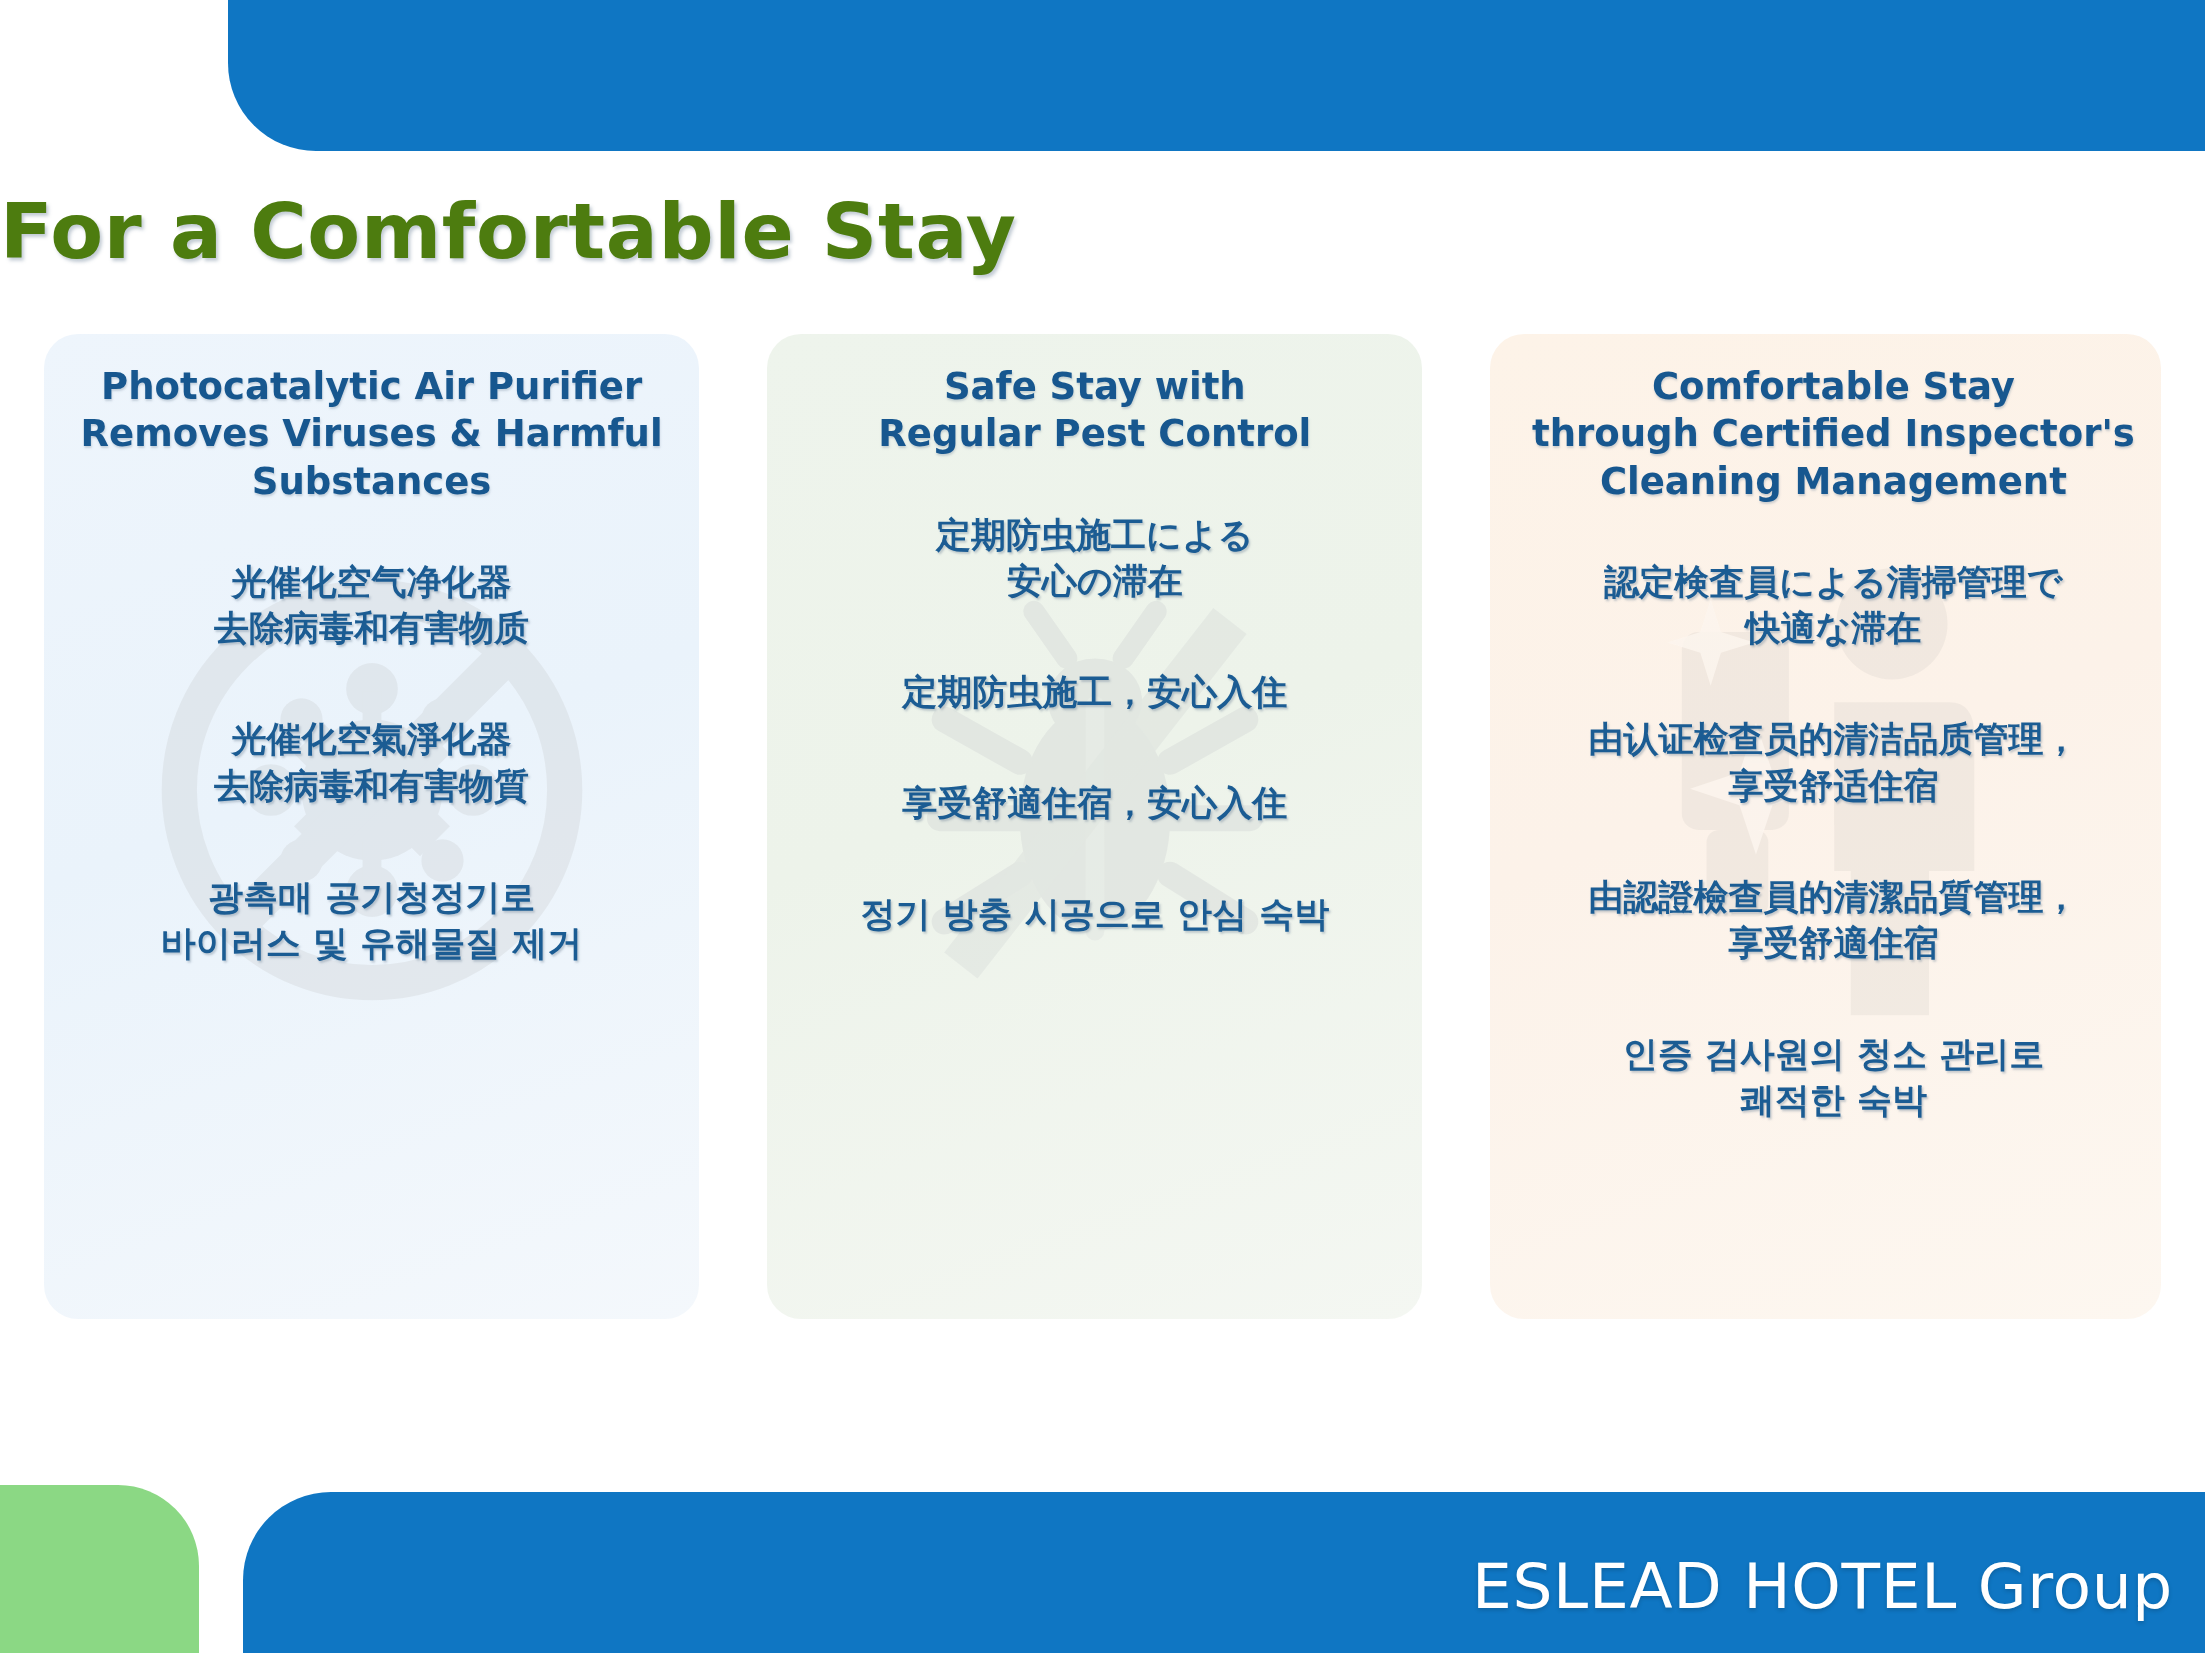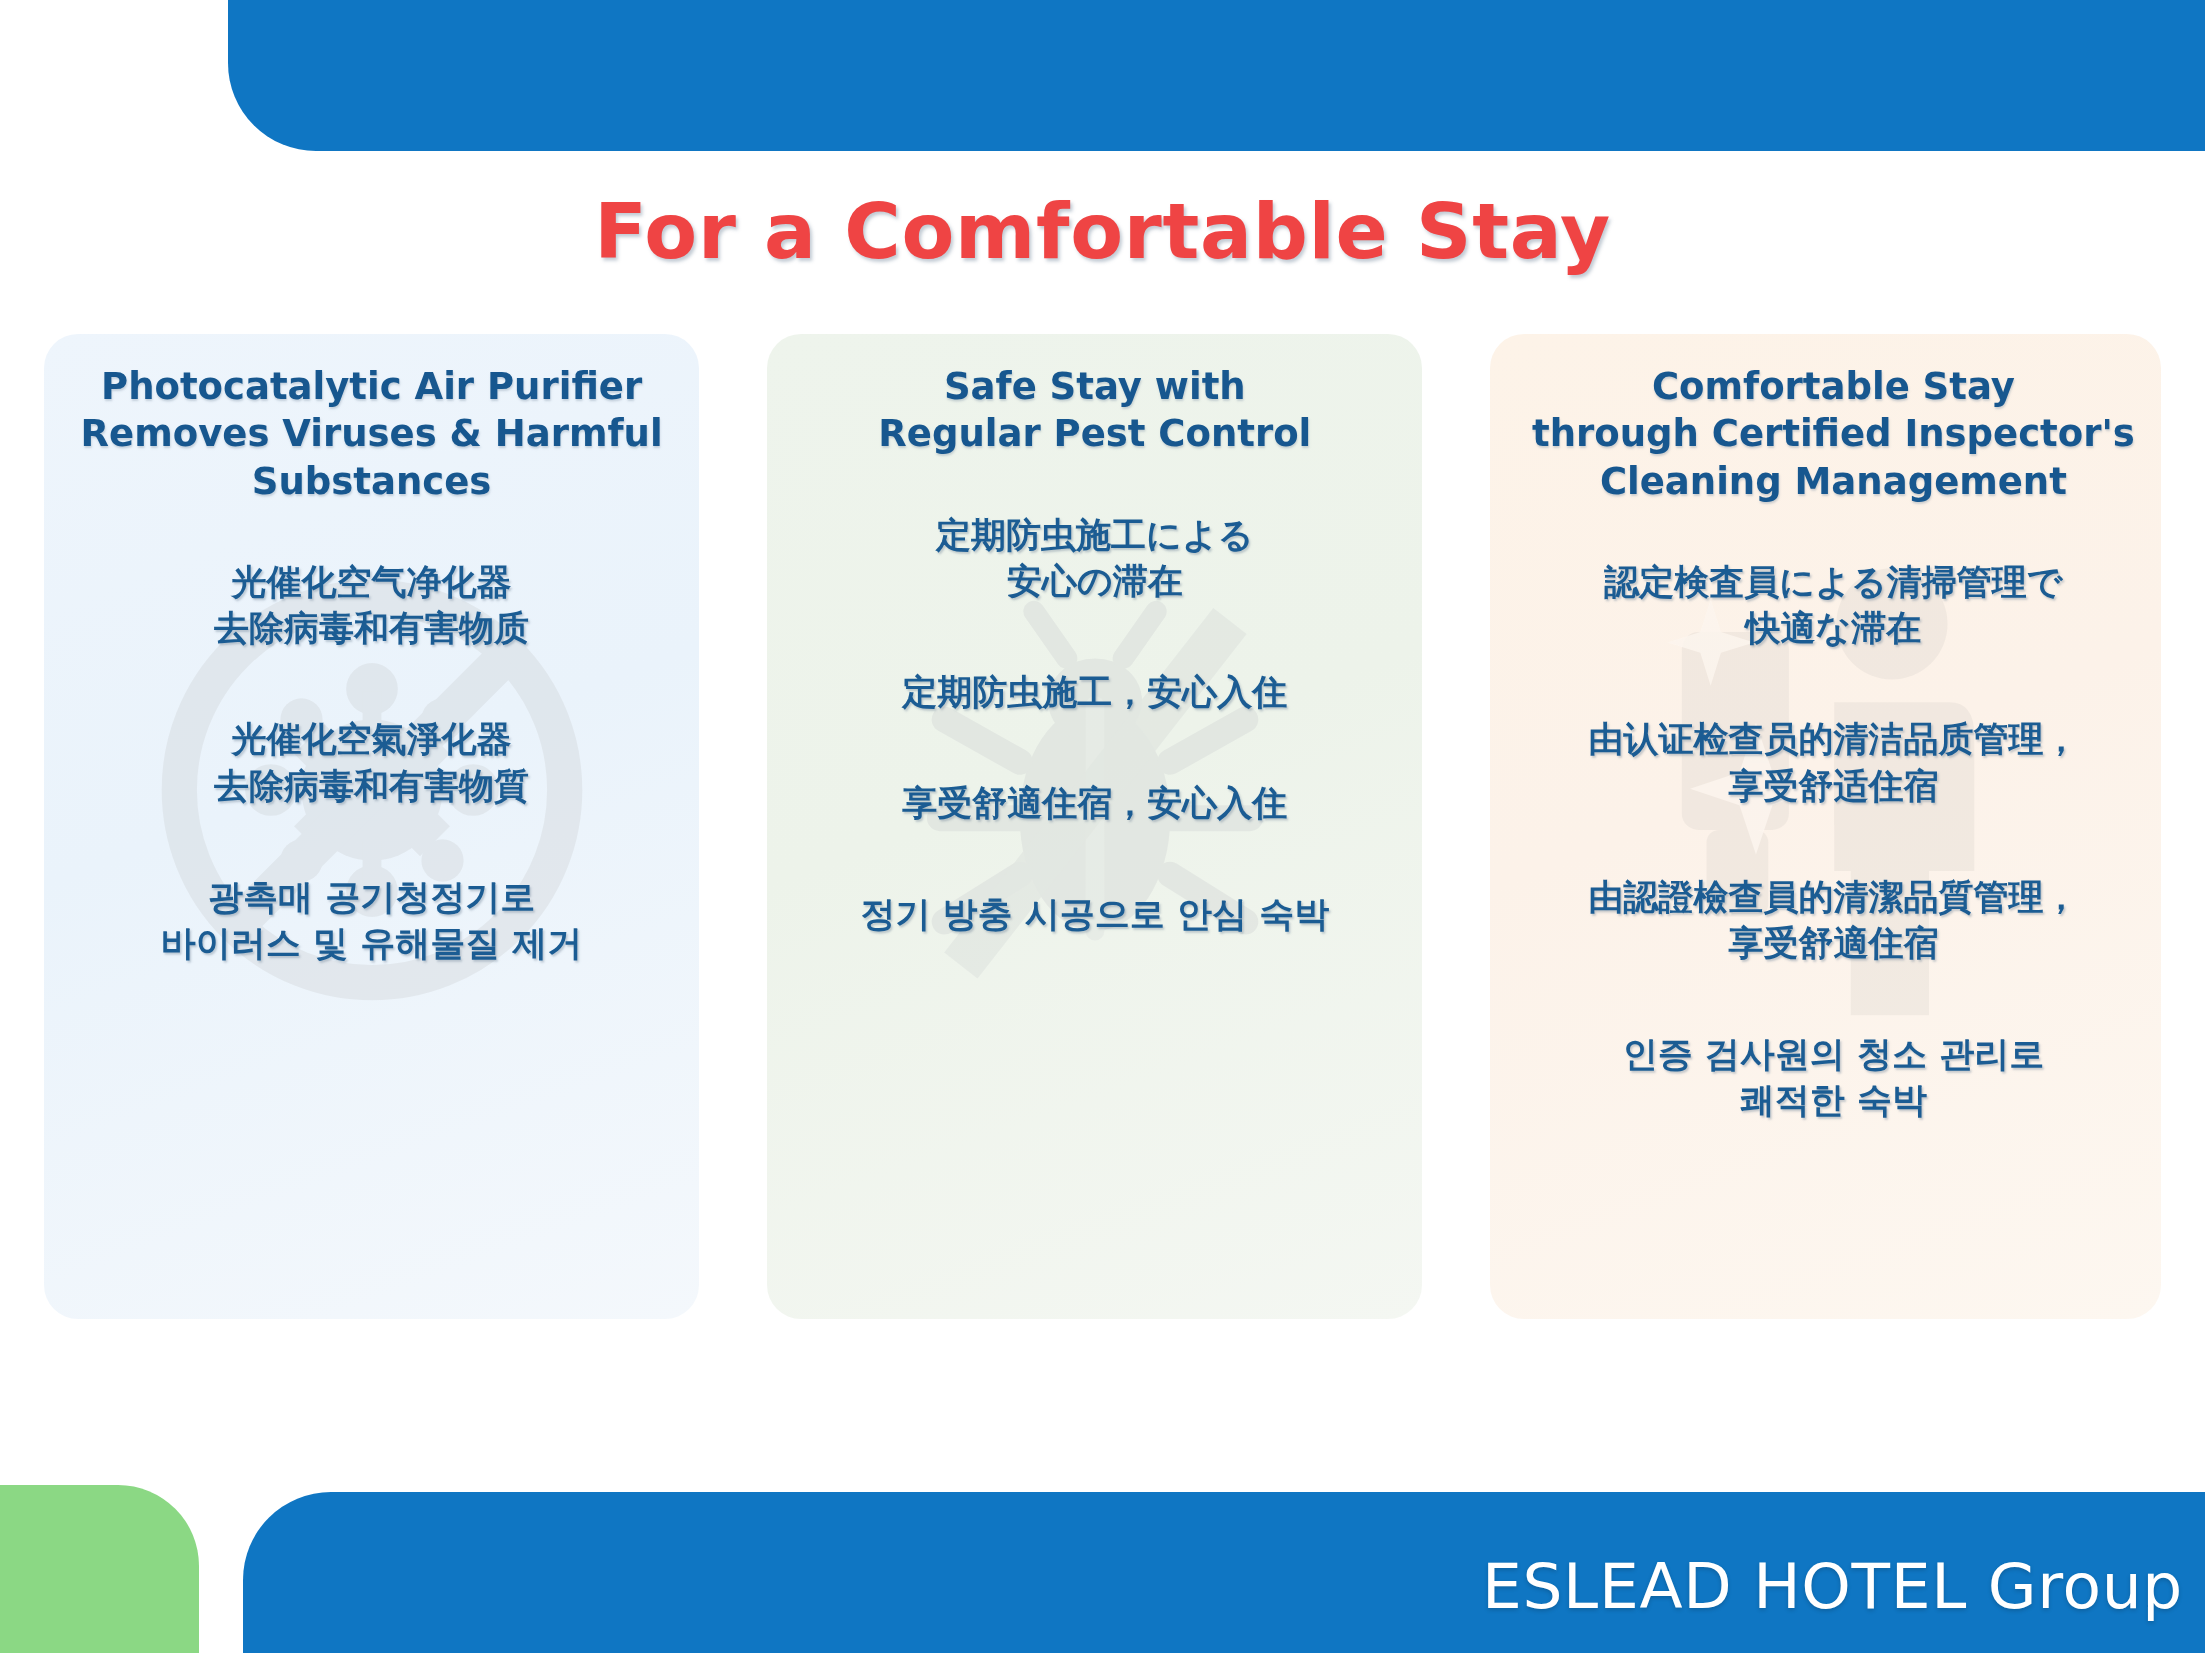--- a/index.html
+++ b/index.html
@@ -40,38 +40,38 @@
     position: absolute;
     left: 243px;
     right: -14.7px;
     bottom: -29px;
     height: 191px;
     background: #0f76c3;
     border-top-left-radius: 88px;
   }
   .footer-brand {
     position: absolute;
-    right: 22px;
+    right: 32px;
     bottom: 31px;
     color: #ffffff;
     font-size: 63px;
     font-weight: 400;
     letter-spacing: 0.7px;
     white-space: nowrap;
     text-shadow: 0 2.2px 4.4px rgba(0,0,0,0.18);
   }
 
   
   .page-title {
     position: absolute;
     top: 187px;
     left: 0;
     width: 100%;
-    text-align: center;
-    color: #ef4444;
+    text-align: left;
+    color: #4d7c0f;
     font-size: 77px;
     font-weight: bold;
     letter-spacing: 0.7px;
     text-shadow: 2.2px 2.9px 3.7px rgba(120,140,160,0.45);
   }
 
   
   .cards {
     position: absolute;
     top: 334px;

